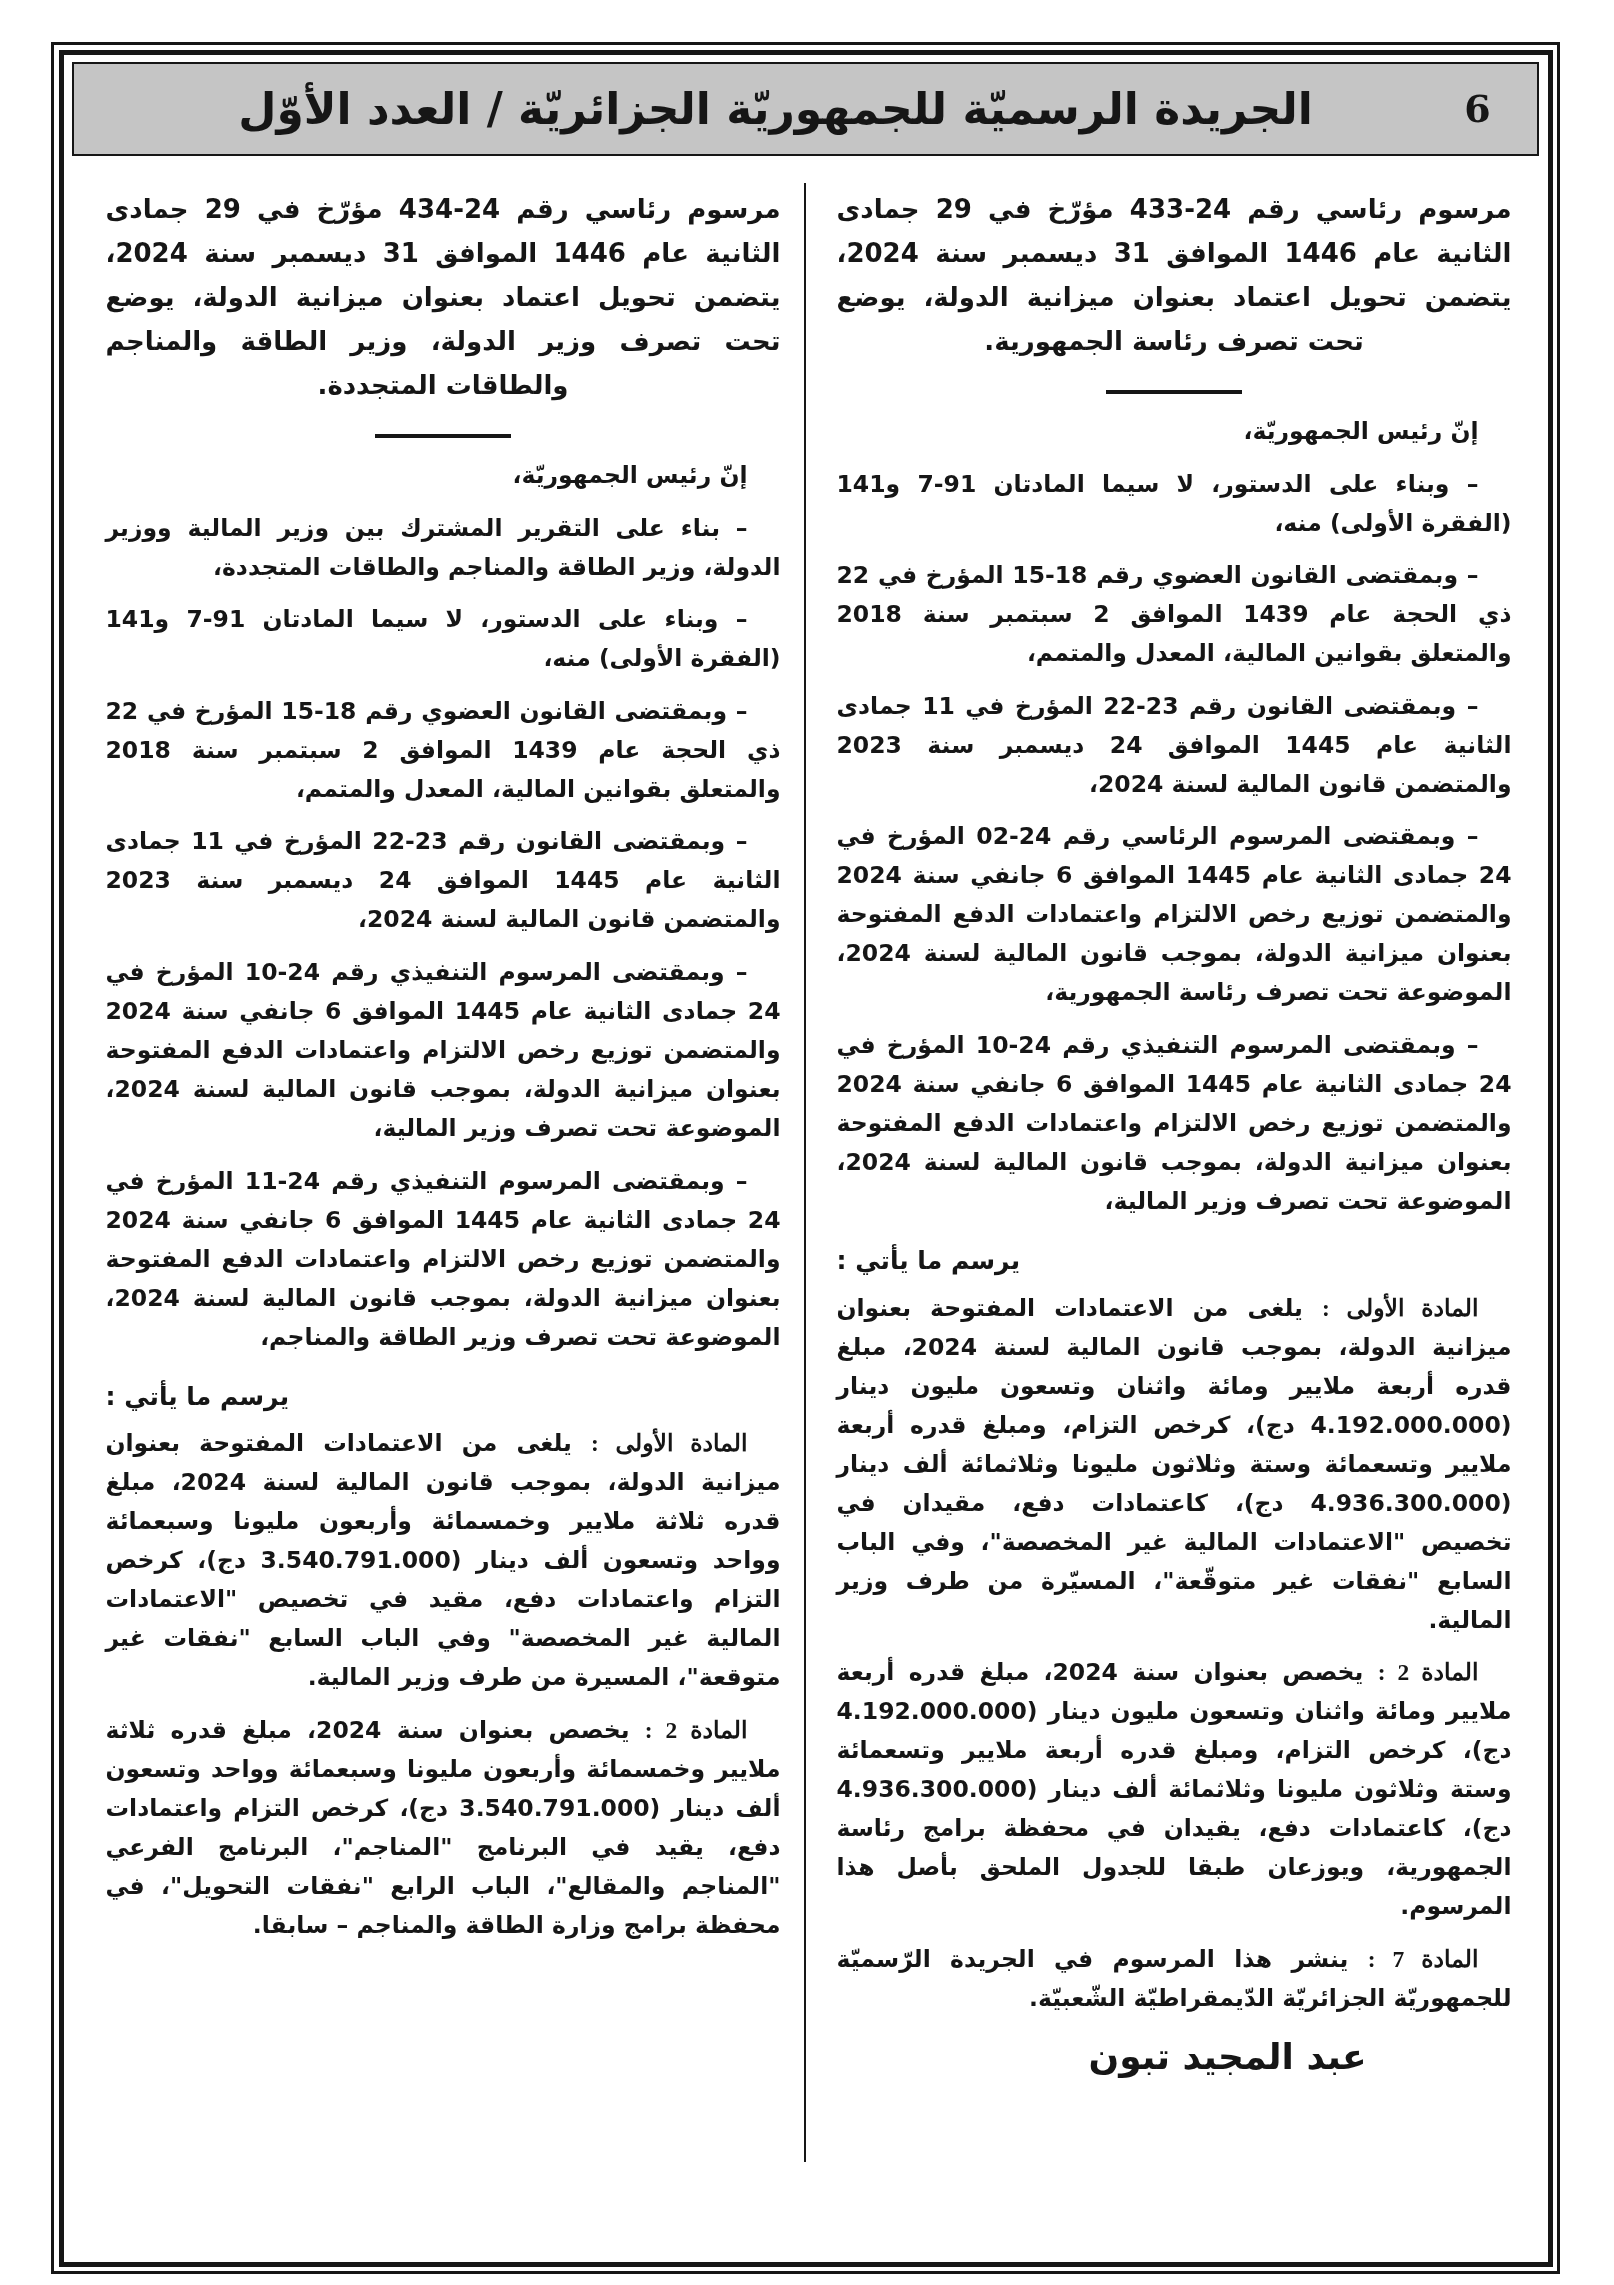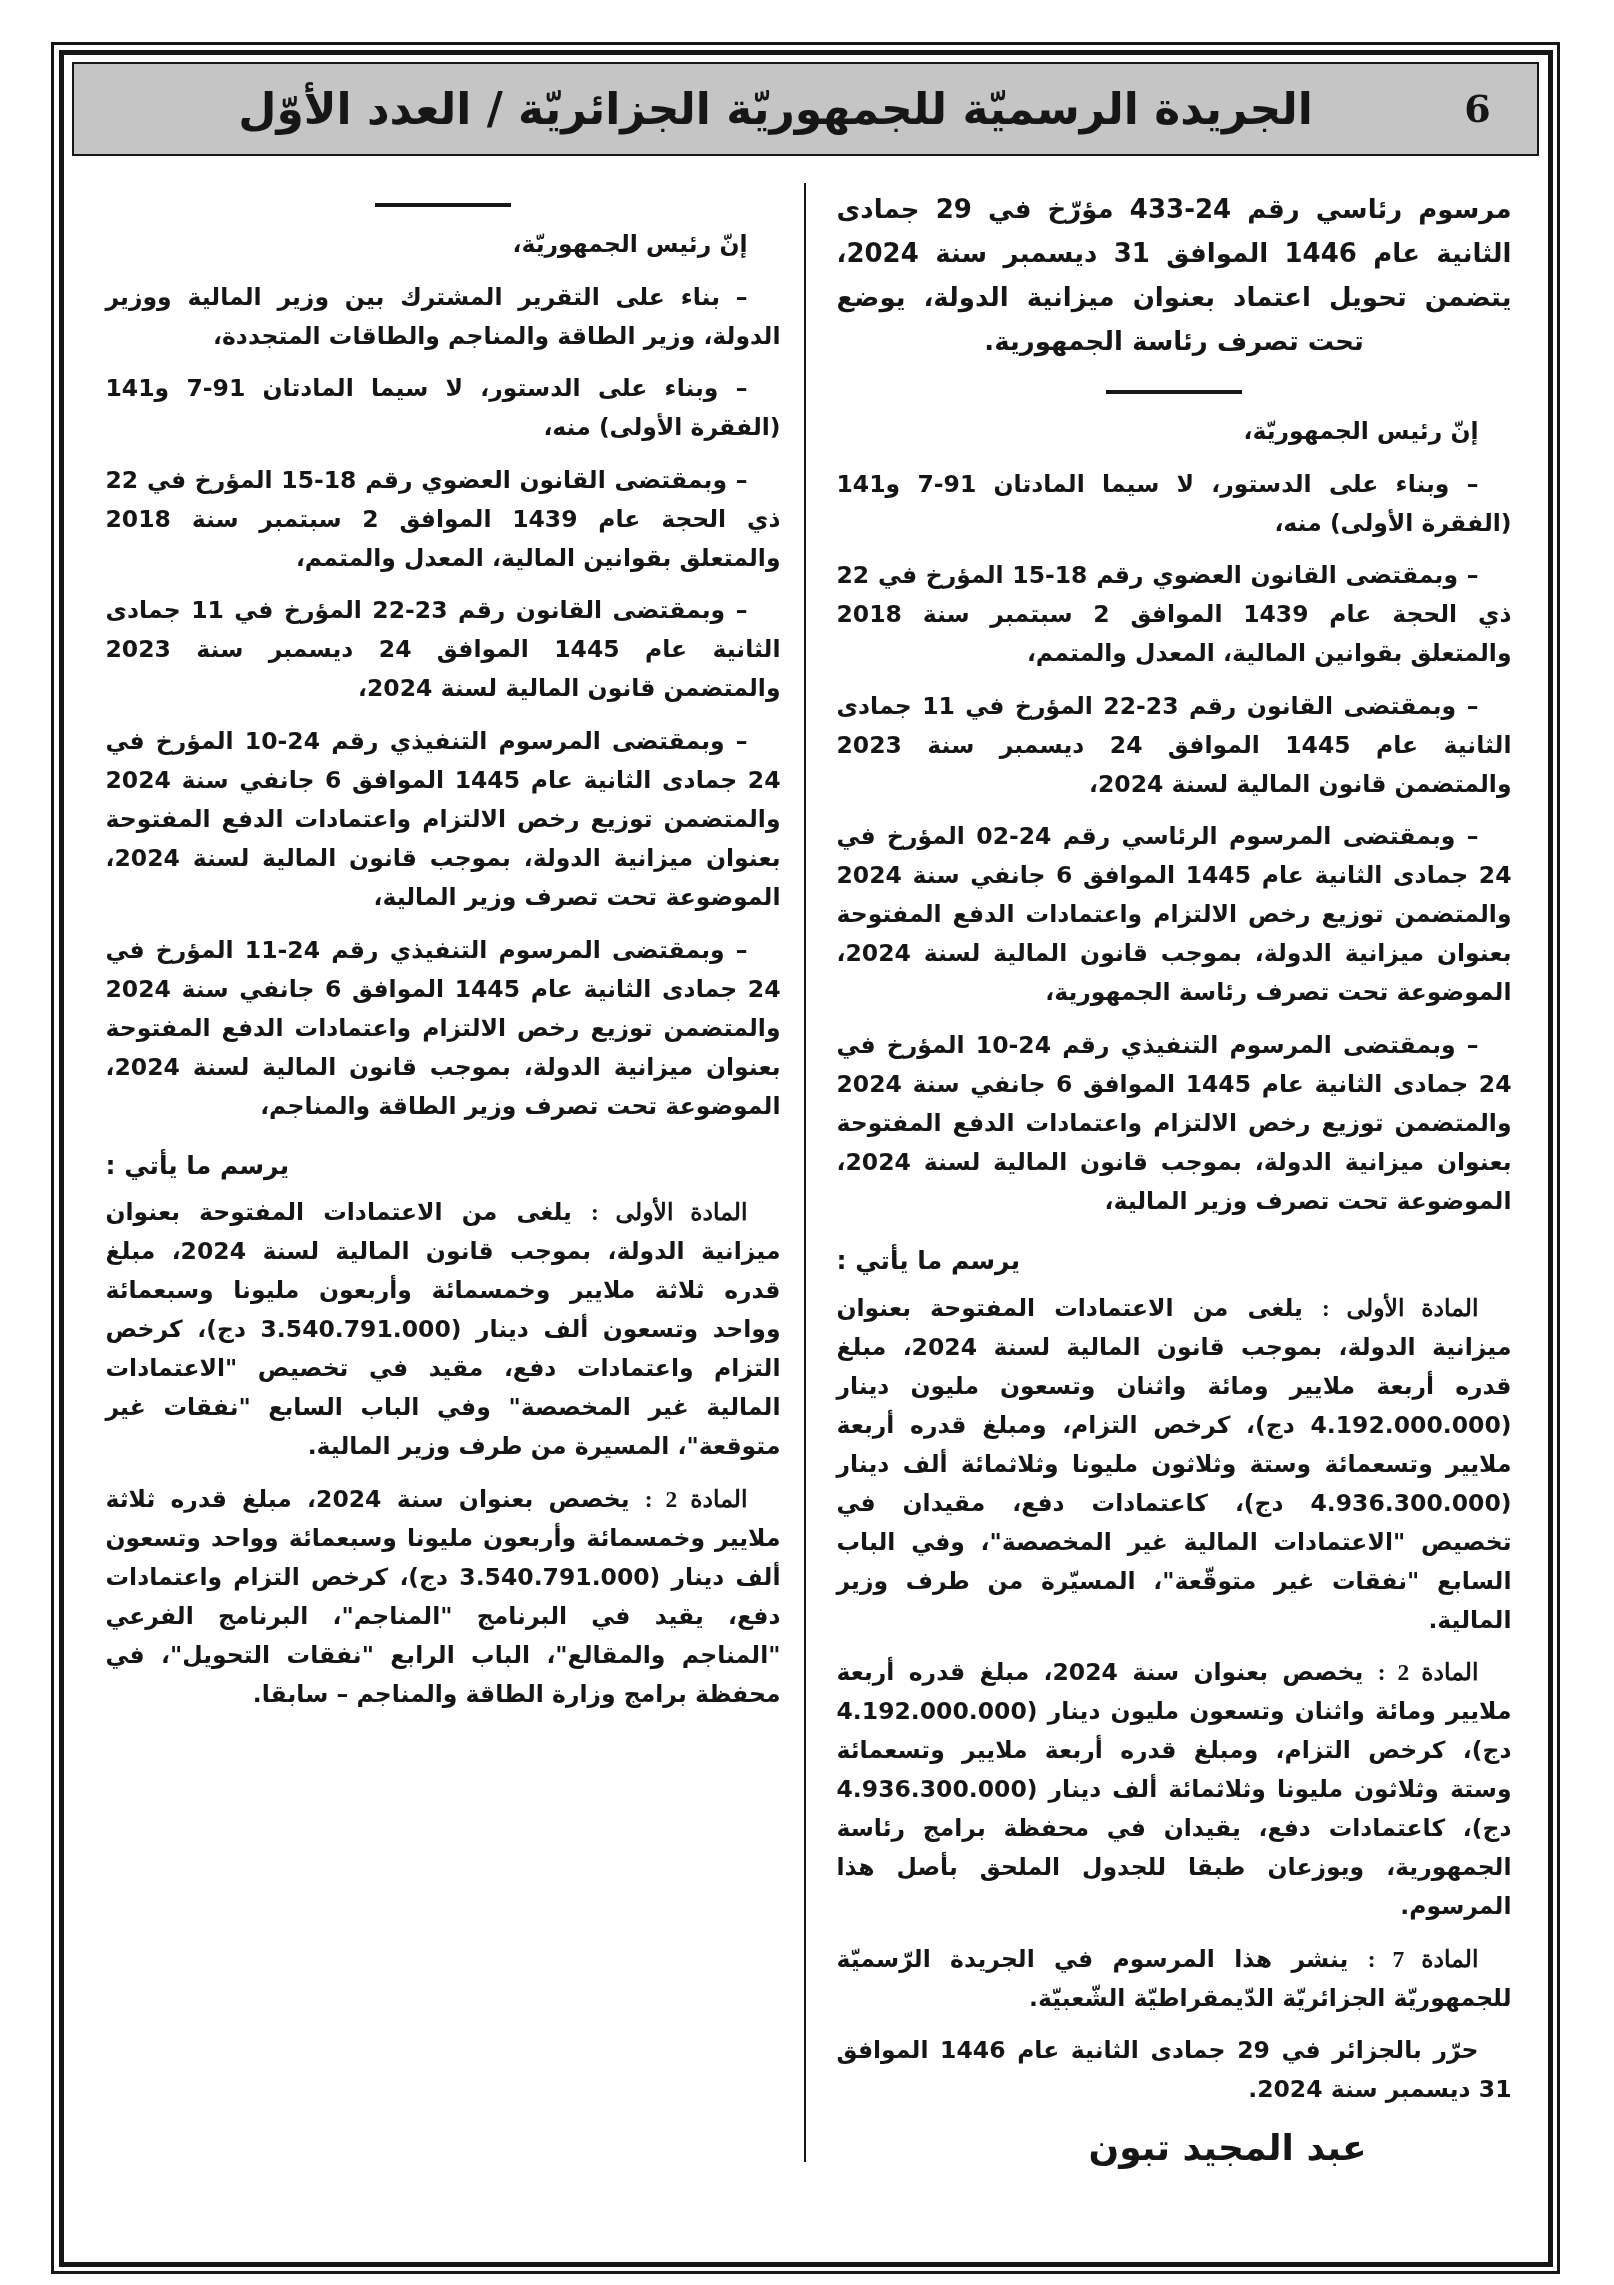--- a/index.html
+++ b/index.html
@@ -136,25 +136,25 @@
           <p class="body">إنّ رئيس الجمهوريّة،</p>
           <p class="body">– وبناء على الدستور، لا سيما المادتان 91-7 و141 (الفقرة الأولى) منه،</p>
           <p class="body">– وبمقتضى القانون العضوي رقم 18-15 المؤرخ في 22 ذي الحجة عام 1439 الموافق 2 سبتمبر سنة 2018 والمتعلق بقوانين المالية، المعدل والمتمم،</p>
           <p class="body">– وبمقتضى القانون رقم 23-22 المؤرخ في 11 جمادى الثانية عام 1445 الموافق 24 ديسمبر سنة 2023 والمتضمن قانون المالية لسنة 2024،</p>
           <p class="body">– وبمقتضى المرسوم الرئاسي رقم 24-02 المؤرخ في 24 جمادى الثانية عام 1445 الموافق 6 جانفي سنة 2024 والمتضمن توزيع رخص الالتزام واعتمادات الدفع المفتوحة بعنوان ميزانية الدولة، بموجب قانون المالية لسنة 2024، الموضوعة تحت تصرف رئاسة الجمهورية،</p>
           <p class="body">– وبمقتضى المرسوم التنفيذي رقم 24-10 المؤرخ في 24 جمادى الثانية عام 1445 الموافق 6 جانفي سنة 2024 والمتضمن توزيع رخص الالتزام واعتمادات الدفع المفتوحة بعنوان ميزانية الدولة، بموجب قانون المالية لسنة 2024، الموضوعة تحت تصرف وزير المالية،</p>
           <p class="enact">يرسم ما يأتي :</p>
           <p class="body"><span class="art-label">المادة الأولى :</span> <span>يلغى من الاعتمادات المفتوحة بعنوان ميزانية الدولة، بموجب قانون المالية لسنة 2024، مبلغ قدره أربعة ملايير ومائة واثنان وتسعون مليون دينار (4.192.000.000 دج)، كرخص التزام، ومبلغ قدره أربعة ملايير وتسعمائة وستة وثلاثون مليونا وثلاثمائة ألف دينار (4.936.300.000 دج)، كاعتمادات دفع، مقيدان في تخصيص "الاعتمادات المالية غير المخصصة"، وفي الباب السابع "نفقات غير متوقّعة"، المسيّرة من طرف وزير المالية.</span></p>
           <p class="body"><span class="art-label">المادة 2 :</span> <span>يخصص بعنوان سنة 2024، مبلغ قدره أربعة ملايير ومائة واثنان وتسعون مليون دينار (4.192.000.000 دج)، كرخص التزام، ومبلغ قدره أربعة ملايير وتسعمائة وستة وثلاثون مليونا وثلاثمائة ألف دينار (4.936.300.000 دج)، كاعتمادات دفع، يقيدان في محفظة برامج رئاسة الجمهورية، ويوزعان طبقا للجدول الملحق بأصل هذا المرسوم.</span></p>
           <p class="body"><span class="art-label">المادة 7 :</span> <span>ينشر هذا المرسوم في الجريدة الرّسميّة للجمهوريّة الجزائريّة الدّيمقراطيّة الشّعبيّة.</span></p>
-          <p class="body">حرّر بالجزائر في 29 جمادى الثانية عام 1446 الموافق 31 ديسمبر سنة 2024.</p>
           <p class="signature">عبد المجيد تبون</p>
         </section>
 
         <section class="col">
+          <h2 class="decree-title">مرسوم رئاسي رقم 24-434 مؤرّخ في 29 جمادى الثانية عام 1446 الموافق 31 ديسمبر سنة 2024، يتضمن تحويل اعتماد بعنوان ميزانية الدولة، يوضع تحت تصرف وزير الدولة، وزير الطاقة والمناجم والطاقات المتجددة.</h2>
           <div class="title-sep"></div>
           <p class="body">إنّ رئيس الجمهوريّة،</p>
           <p class="body">– بناء على التقرير المشترك بين وزير المالية ووزير الدولة، وزير الطاقة والمناجم والطاقات المتجددة،</p>
           <p class="body">– وبناء على الدستور، لا سيما المادتان 91-7 و141 (الفقرة الأولى) منه،</p>
           <p class="body">– وبمقتضى القانون العضوي رقم 18-15 المؤرخ في 22 ذي الحجة عام 1439 الموافق 2 سبتمبر سنة 2018 والمتعلق بقوانين المالية، المعدل والمتمم،</p>
           <p class="body">– وبمقتضى القانون رقم 23-22 المؤرخ في 11 جمادى الثانية عام 1445 الموافق 24 ديسمبر سنة 2023 والمتضمن قانون المالية لسنة 2024،</p>
           <p class="body">– وبمقتضى المرسوم التنفيذي رقم 24-10 المؤرخ في 24 جمادى الثانية عام 1445 الموافق 6 جانفي سنة 2024 والمتضمن توزيع رخص الالتزام واعتمادات الدفع المفتوحة بعنوان ميزانية الدولة، بموجب قانون المالية لسنة 2024، الموضوعة تحت تصرف وزير المالية،</p>
           <p class="body">– وبمقتضى المرسوم التنفيذي رقم 24-11 المؤرخ في 24 جمادى الثانية عام 1445 الموافق 6 جانفي سنة 2024 والمتضمن توزيع رخص الالتزام واعتمادات الدفع المفتوحة بعنوان ميزانية الدولة، بموجب قانون المالية لسنة 2024، الموضوعة تحت تصرف وزير الطاقة والمناجم،</p>
           <p class="enact">يرسم ما يأتي :</p>
           <p class="body"><span class="art-label">المادة الأولى :</span> <span>يلغى من الاعتمادات المفتوحة بعنوان ميزانية الدولة، بموجب قانون المالية لسنة 2024، مبلغ قدره ثلاثة ملايير وخمسمائة وأربعون مليونا وسبعمائة وواحد وتسعون ألف دينار (3.540.791.000 دج)، كرخص التزام واعتمادات دفع، مقيد في تخصيص "الاعتمادات المالية غير المخصصة" وفي الباب السابع "نفقات غير متوقعة"، المسيرة من طرف وزير المالية.</span></p>

